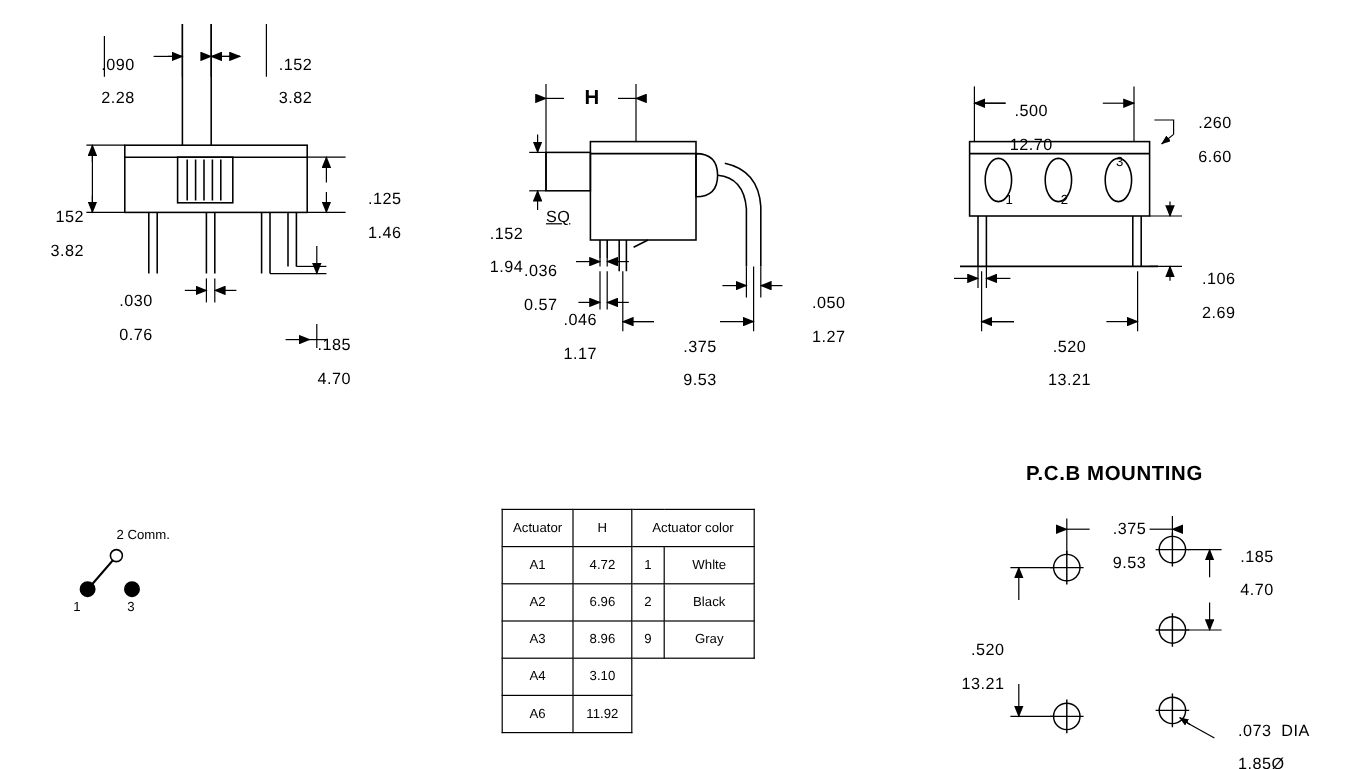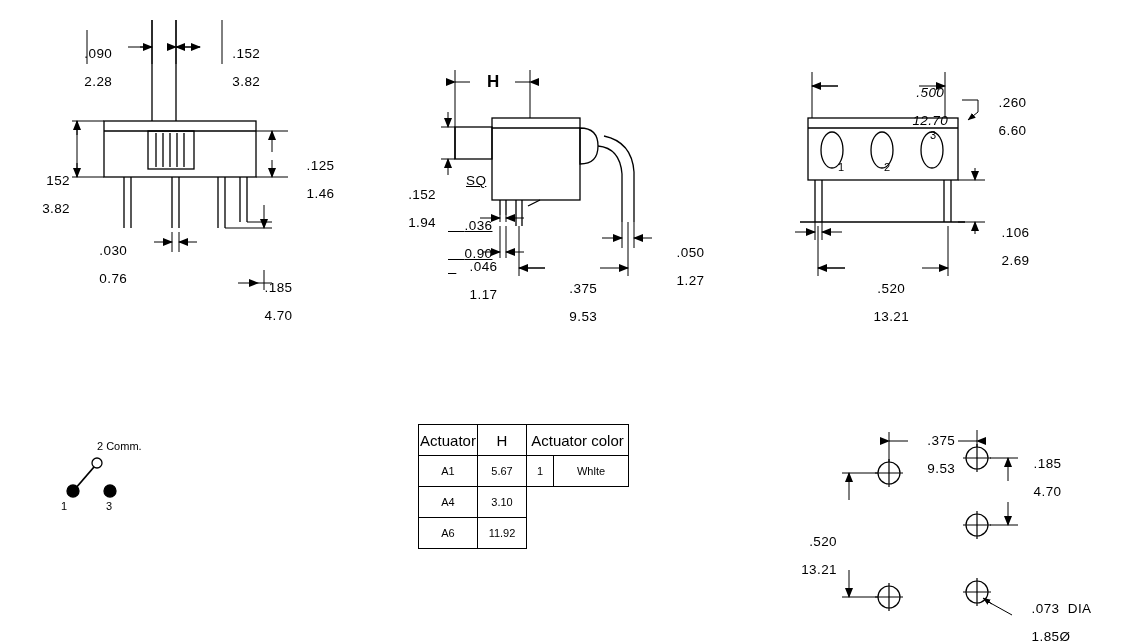--- a/index.html
+++ b/index.html
@@ -9,21 +9,21 @@
   .dim{position:absolute;font-size:13.5px;line-height:14px;letter-spacing:.4px;white-space:pre;}
   .dim.c{text-align:center;}
   .dim.r{text-align:right;}
   .lbl{position:absolute;font-size:11px;white-space:pre;}
   .ttl{position:absolute;font-size:17px;font-weight:bold;letter-spacing:.5px;white-space:pre;}
   svg{position:absolute;left:0;top:0;overflow:visible;}
   
   .tbl{position:absolute;left:418px;top:424px;border-collapse:collapse;}
   .tbl td{border:1px solid #000;font-size:11px;text-align:center;padding:0;
           height:30px;vertical-align:middle;}
-  .tbl .hdr{font-size:15px;}
+  .tbl .hdr{font-size:11px;}
   .w1{width:58px;}
   .w2{width:48px;}
   .w3{width:26px;}
   .w4{width:74px;}
 </style>
 </head>
 <body>
 
 <div class="stage">
 
@@ -229,39 +229,39 @@
   <div class="dim" style="left:248px;top:267px;">
     <span>.185</span><br>
     <span>4.70</span>
   </div>
 
   <div class="ttl" style="left:487px;top:72px;">H</div>
   <div class="dim r" style="left:378px;top:174px;width:58px;">
     <span>.152</span><br>
     <span>1.94</span>
   </div>
-  <div class="dim" style="left:466px;top:174px;text-decoration:underline;">SQ</div>
-  <div class="dim" style="left:448px;top:205px;text-decoration:underline;">
+  <div class="dim" style="left:455px;top:174px;text-decoration:underline;">SQ</div>
+  <div class="dim" style="left:420px;top:205px;">
     <span>.036</span><br>
-    <span>0.90</span>
+    <span>0.57</span>
   </div>
   <div class="dim" style="left:453px;top:246px;">
     <span>.046</span><br>
     <span>1.17</span>
   </div>
   <div class="dim c" style="left:540px;top:268px;width:70px;">
     <span>.375</span><br>
     <span>9.53</span>
   </div>
   <div class="dim" style="left:660px;top:232px;">
     <span>.050</span><br>
     <span>1.27</span>
   </div>
 
-  <div class="dim c" style="left:887px;top:72px;width:70px;font-style:italic;">
+  <div class="dim c" style="left:816px;top:72px;width:70px;">
     <span>.500</span><br>
     <span>12.70</span>
   </div>
   <div class="dim" style="left:982px;top:82px;">
     <span>.260</span><br>
     <span>6.60</span>
   </div>
   <div class="dim" style="left:985px;top:212px;">
     <span>.106</span><br>
     <span>2.69</span>
@@ -281,39 +281,52 @@
 
   <table class="tbl">
     <tbody>
         <tr>
       <td class="w1 hdr">Actuator</td>
       <td class="w2 hdr">H</td>
       <td class="hdr" colspan="2">Actuator color</td>
     </tr>
     <tr>
       <td class="w1">A1</td>
-      <td class="w2">5.67</td>
+      <td class="w2">4.72</td>
       <td class="w3">1</td>
       <td class="w4">Whlte</td>
+    </tr>
+    <tr>
+      <td class="w1">A2</td>
+      <td class="w2">6.96</td>
+      <td class="w3">2</td>
+      <td class="w4">Black</td>
+    </tr>
+    <tr>
+      <td class="w1">A3</td>
+      <td class="w2">8.96</td>
+      <td class="w3">9</td>
+      <td class="w4">Gray</td>
     </tr>
     <tr>
       <td class="w1">A4</td>
       <td class="w2">3.10</td>
       <td class="w3" style="border:0;"></td>
       <td class="w4" style="border:0;"></td>
     </tr>
     <tr>
       <td class="w1">A6</td>
       <td class="w2">11.92</td>
       <td class="w3" style="border:0;"></td>
       <td class="w4" style="border:0;"></td>
     </tr>
   </tbody>
     </table>
 
+  <div class="ttl" style="left:855px;top:385px;">P.C.B MOUNTING</div>
   <div class="dim c" style="left:898px;top:420px;width:70px;">
     <span>.375</span><br>
     <span>9.53</span>
   </div>
   <div class="dim" style="left:1017px;top:443px;">
     <span>.185</span><br>
     <span>4.70</span>
   </div>
   <div class="dim r" style="left:765px;top:521px;width:72px;">
     <span>.520</span><br>

